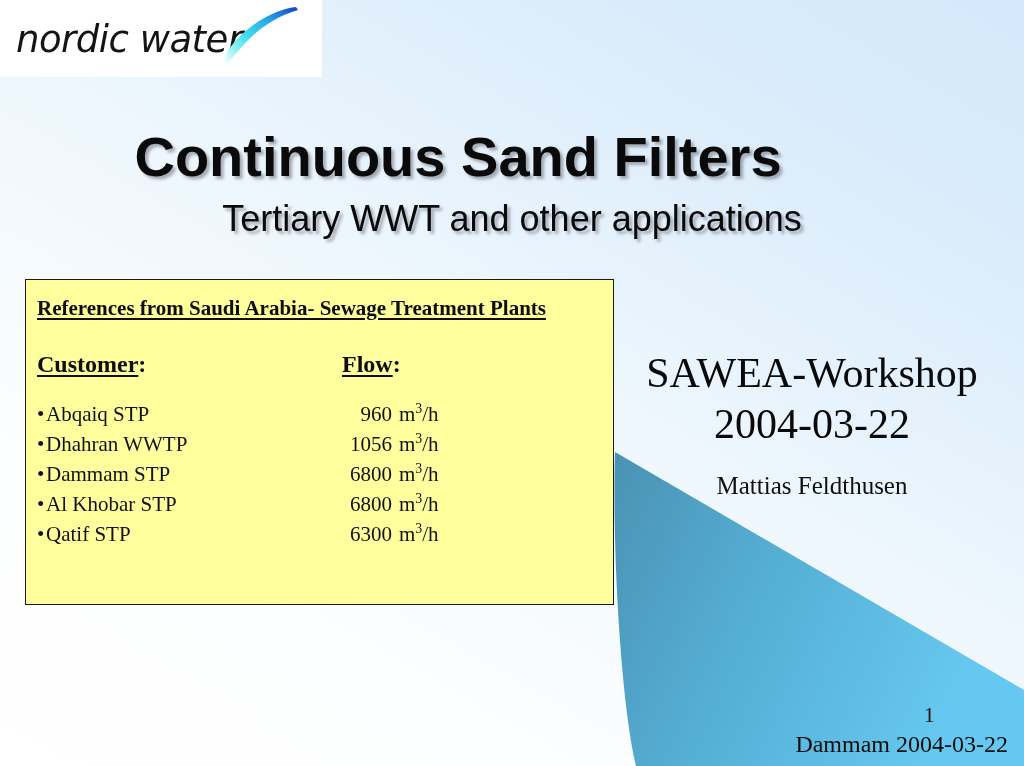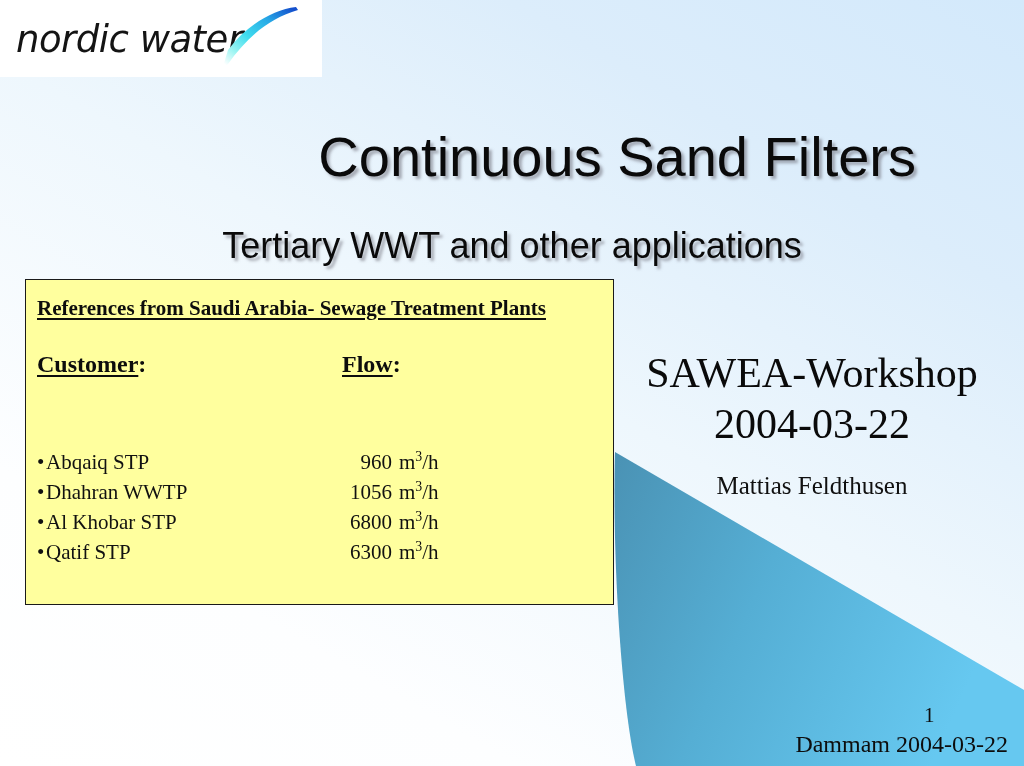--- a/index.html
+++ b/index.html
@@ -61,41 +61,40 @@
     width: 86px;
     height: 70px;
   }
 
   
   #title-main {
     position: absolute;
     left: 0;
     top: 124px;
     width: 916px;
-    text-align: right;
+    text-align: center;
     font-family: "Liberation Sans", sans-serif;
     font-size: 56px;
-    font-weight: 400;
+    font-weight: 700;
     color: #0a0a0a;
     text-shadow: 3px 3px 3px rgba(110,110,120,0.55);
     white-space: nowrap;
   }
   #title-sub {
     position: absolute;
     left: 0;
     top: 198px;
     width: 1024px;
     text-align: center;
     font-family: "Liberation Sans", sans-serif;
     font-size: 36px;
     font-weight: 400;
     color: #0a0a0a;
     text-shadow: 3px 3px 3px rgba(110,110,120,0.55);
     white-space: nowrap;
-    margin-top: 27px;
   }
 
   
   #reference-box {
     position: absolute;
     left: 25px;
     top: 279px;
     width: 589px;
     height: 326px;
     background: #ffff9e;
@@ -151,21 +150,20 @@
     width: 296px;
   }
   .ref-row .flow-num {
     display: inline-block;
     width: 50px;
     text-align: right;
   }
   .ref-row .flow-unit {
     display: inline-block;
     padding-left: 7px;
-    margin-top: 48px;
   }
   .ref-row .flow-unit sup {
     font-size: 0.66em;
     vertical-align: super;
     line-height: 0;
   }
 
   
   #event-title {
     position: absolute;
@@ -253,20 +251,21 @@
   <div id="reference-box">
     <div id="ref-heading">References from Saudi Arabia- Sewage Treatment Plants</div>
 
     <div id="ref-col-headers">
       <span class="col-customer"><span class="underlined">Customer</span><span>:</span></span><span><span class="underlined">Flow</span><span>:</span></span>
     </div>
 
     <div id="ref-rows">
       <div class="ref-row"><span class="bullet">•</span><span class="name">Abqaiq STP</span><span class="flow-num">960</span><span class="flow-unit"><span>m</span><sup>3</sup><span>/h</span></span></div>
       <div class="ref-row"><span class="bullet">•</span><span class="name">Dhahran WWTP</span><span class="flow-num">1056</span><span class="flow-unit"><span>m</span><sup>3</sup><span>/h</span></span></div>
+      <div class="ref-row"><span class="bullet">•</span><span class="name">Dammam STP</span><span class="flow-num">6800</span><span class="flow-unit"><span>m</span><sup>3</sup><span>/h</span></span></div>
       <div class="ref-row"><span class="bullet">•</span><span class="name">Al Khobar STP</span><span class="flow-num">6800</span><span class="flow-unit"><span>m</span><sup>3</sup><span>/h</span></span></div>
       <div class="ref-row"><span class="bullet">•</span><span class="name">Qatif STP</span><span class="flow-num">6300</span><span class="flow-unit"><span>m</span><sup>3</sup><span>/h</span></span></div>
     </div>
   </div>
 
   <div id="event-title">
     <span class="event-line">SAWEA-Workshop</span>
     <span class="event-line">2004-03-22</span>
   </div>
 

